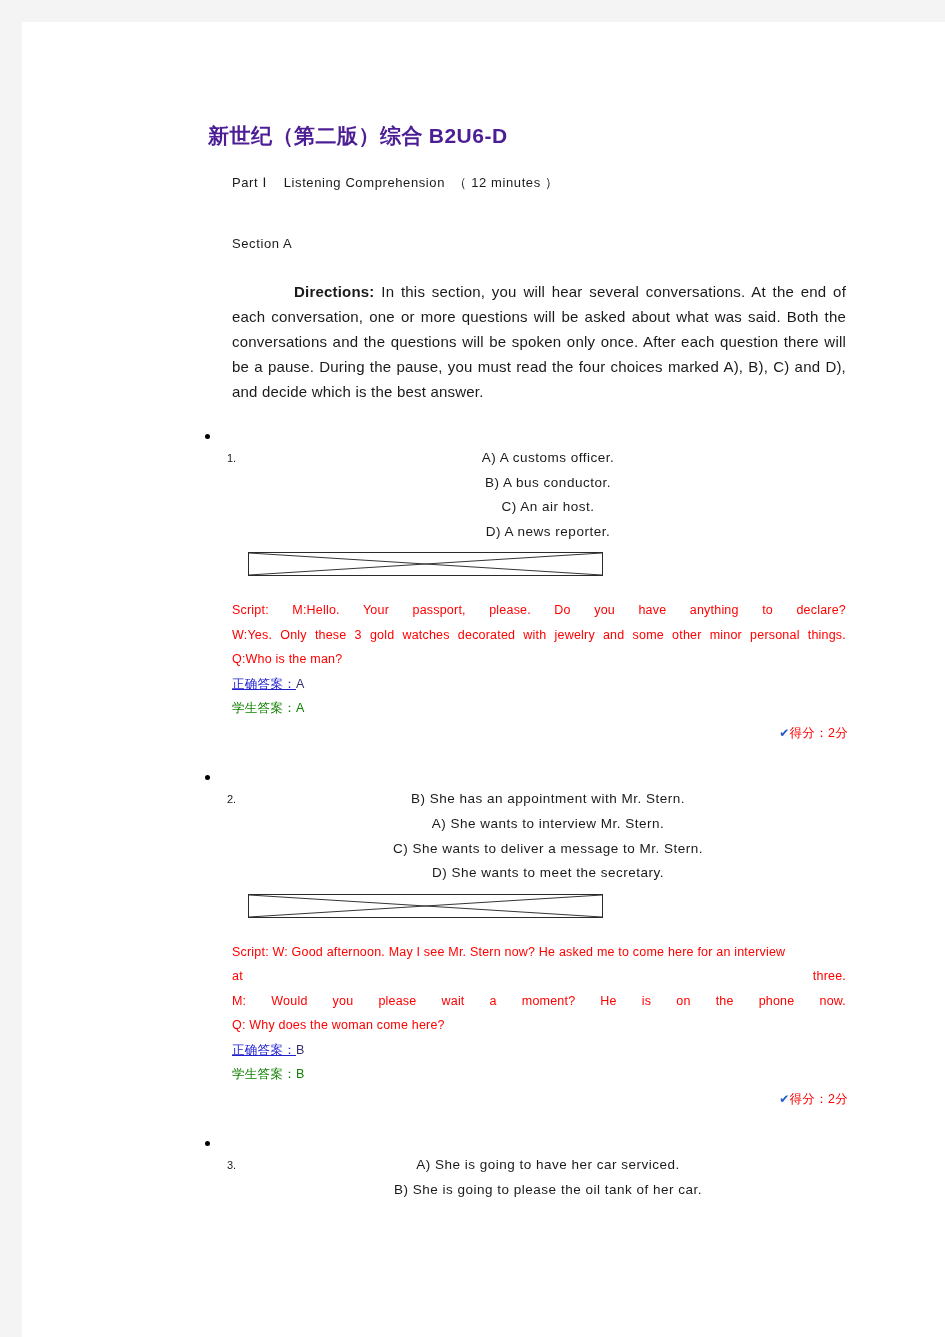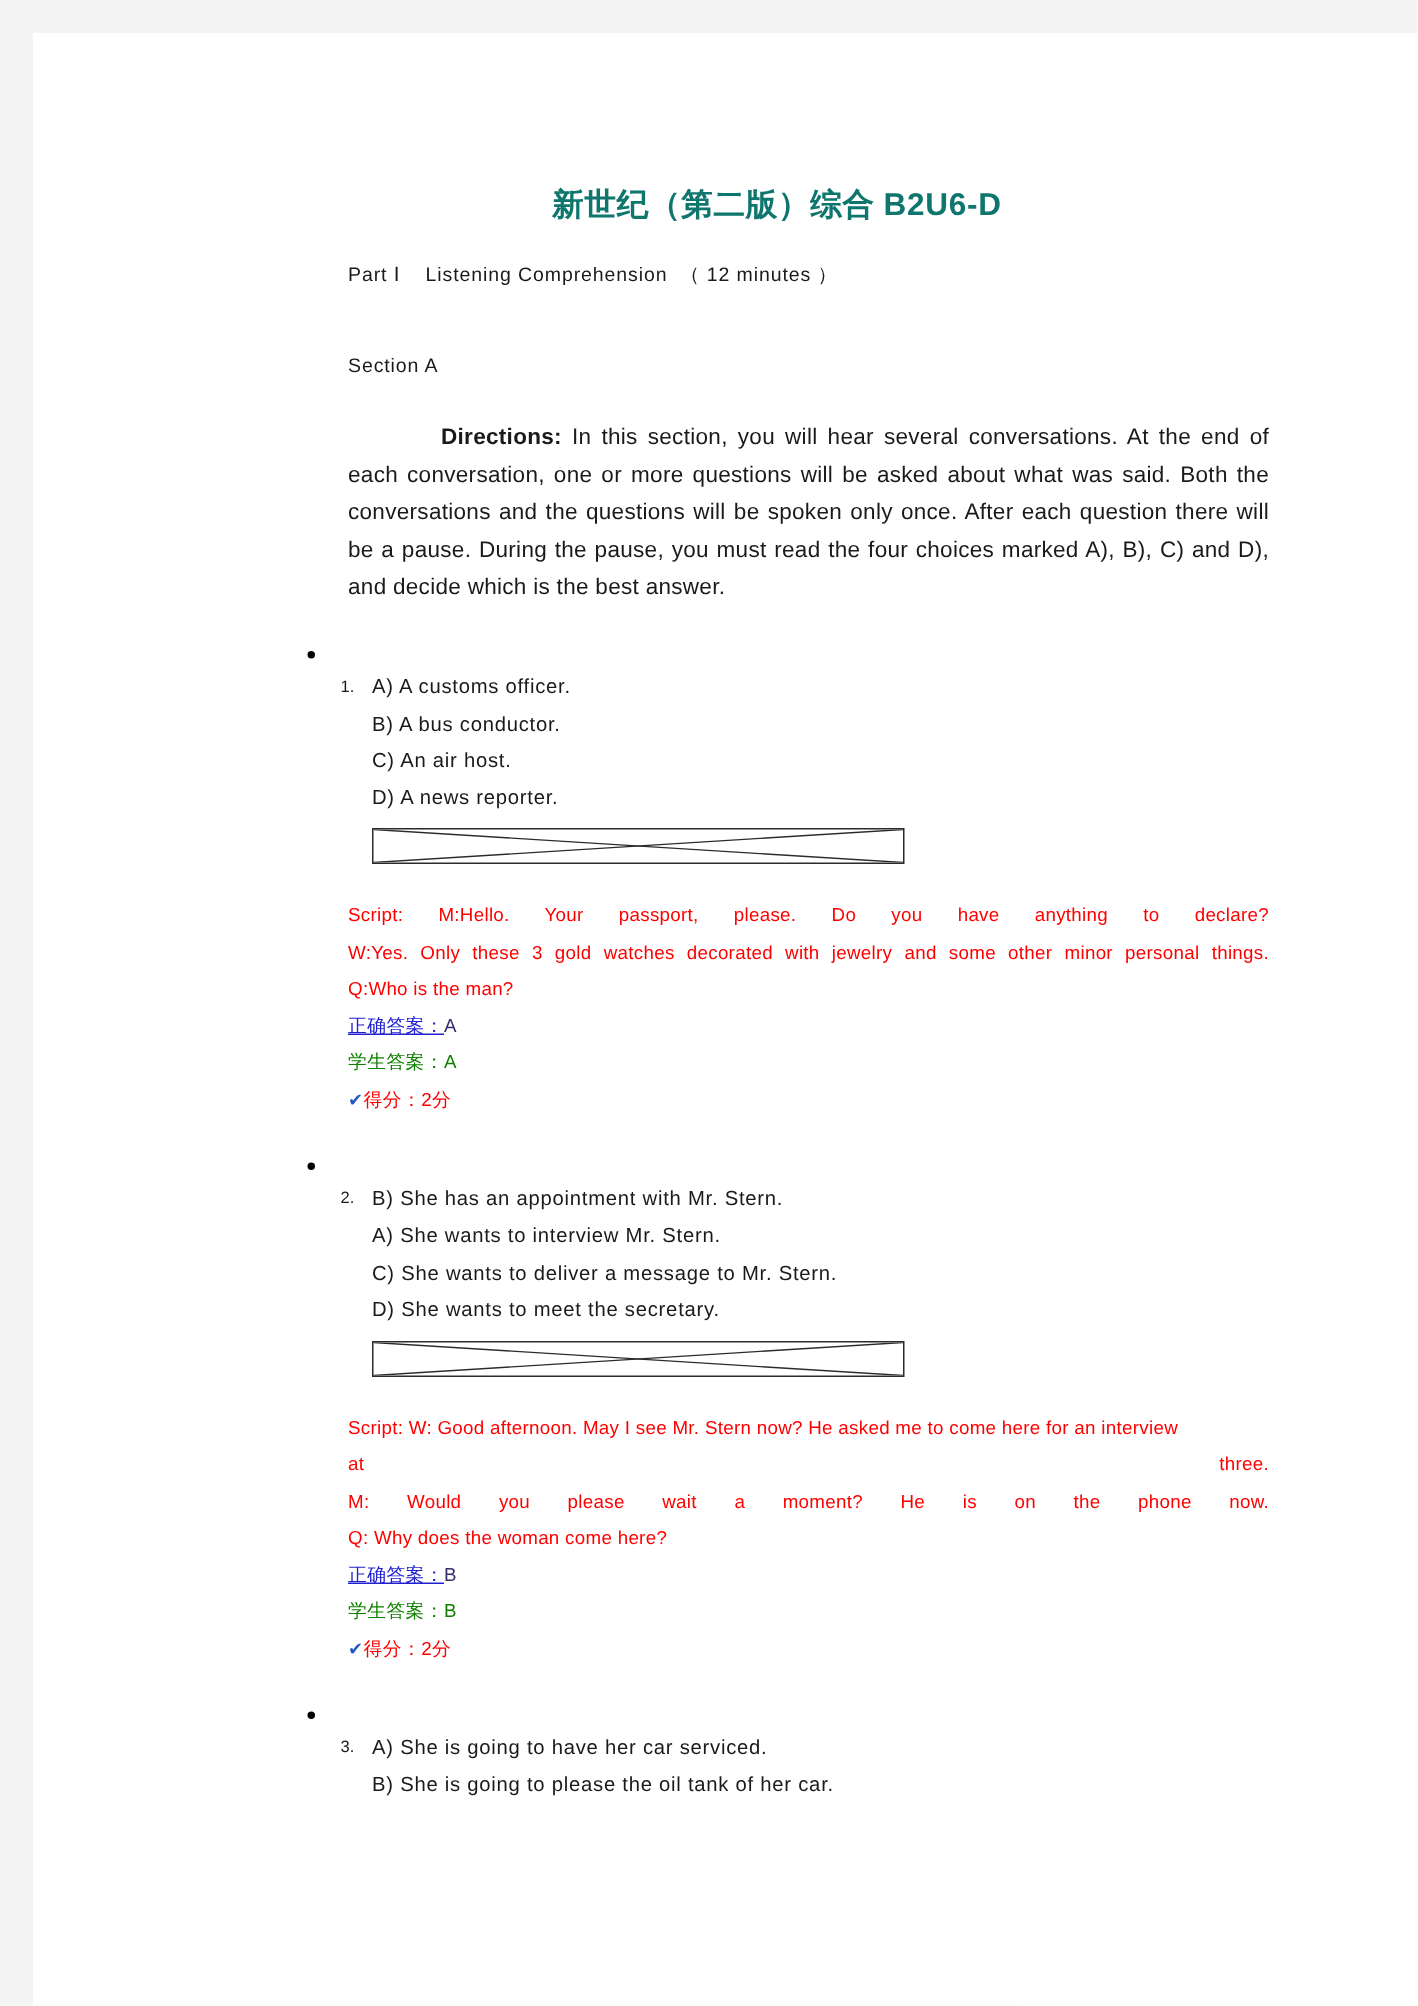--- a/index.html
+++ b/index.html
@@ -28,25 +28,25 @@
     position: absolute;
     left: 186px;   
     top: 0;
     width: 640px;
   }
 
   
   .doc-title {
     margin: 0;
     padding-top: 100px;
-    text-align: center;
+    text-align: left;
     font-size: 21px;
     font-weight: bold;
     font-family: "Liberation Serif", serif;
-    color: #0f766e;
+    color: #4c1d95;
     letter-spacing: 0.5px;
     width: 620px;
   }
   .doc-title .latin {
     font-family: "Liberation Sans", sans-serif;
     font-weight: bold;
   }
 
   
   .part-line {
@@ -116,20 +116,21 @@
     margin: 0;
     padding: 0 0 0 16px;
     list-style: none;
   }
   .option {
     font-size: 13.5px;
     line-height: 24.6px;
     color: #1a1a1a;
     letter-spacing: 0.5px;
     white-space: pre;
+    text-align: center;
   }
 
   
   .media-placeholder {
     position: relative;
     margin: 8px 0 0 16px;
     width: 355px;
     height: 24px;
     border: 1px solid #2b2b2b;
     background: #ffffff;
@@ -178,20 +179,21 @@
     text-decoration: underline;
   }
   .correct-value {
     color: #33306b;
   }
   .student-line {
     color: #108000;
   }
   .score-line {
     white-space: pre;
+    text-align: right;
   }
   .check-mark {
     color: #2458c8;
     font-size: 12px;
   }
   .score-text {
     color: #ff0000;
   }
 </style>
 </head>

